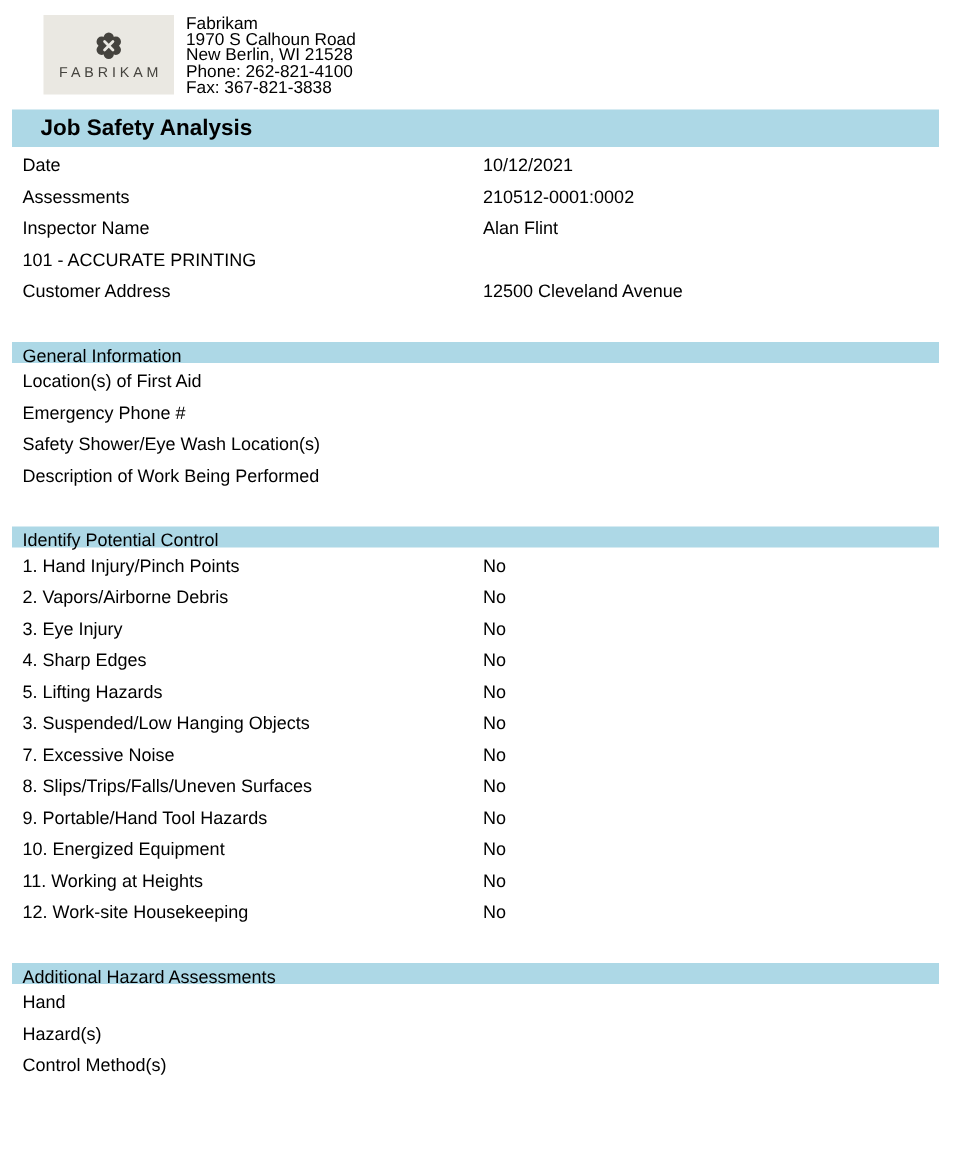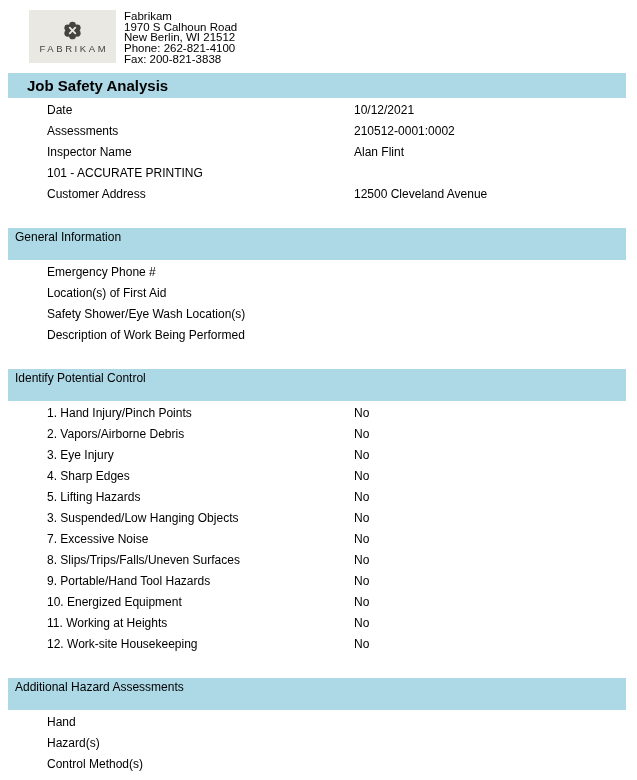--- a/index.html
+++ b/index.html
@@ -25,26 +25,26 @@
   .logo-icon{display:block;line-height:0;}
   .logo-text{font-size:9.5px;letter-spacing:2.6px;color:var(--logo-fg);text-indent:2.6px;}
   .company-info{margin-left:8px;padding-top:1px;font-size:11.5px;line-height:10.7px;}
 
   
   .title-bar{
     margin:10px 11px 0 8px;height:25px;background:var(--section-bg);
     font-weight:bold;font-size:15px;line-height:25px;padding-left:19px;box-sizing:border-box;
   }
   .section-bar{
-    margin:23px 11px 0 8px;height:32px;background:var(--section-bg);
+    margin:23px 11px 0 8px;height:14px;background:var(--section-bg);
     font-size:12px;line-height:18px;padding-left:7px;box-sizing:border-box;
   }
 
   
-  .rows{margin-top:2px;padding-left:32px;}
+  .rows{margin-top:2px;}
   .row{display:flex;height:21px;line-height:21px;font-size:12px;padding-left:15px;}
   .row .label{width:307px;flex:none;}
   .row .value{flex:1;}
 </style>
 </head>
 <body>
 
 <div class="page">
 
   <div class="letterhead">
@@ -64,23 +64,23 @@
             <line x1="8.8" y1="8.8" x2="15.2" y2="15.2"></line>
             <line x1="15.2" y1="8.8" x2="8.8" y2="15.2"></line>
           </g>
         </svg>
       </span>
       <span class="logo-text">FABRIKAM</span>
     </div>
     <div class="company-info">
       <div>Fabrikam</div>
       <div>1970 S Calhoun Road</div>
-      <div>New Berlin, WI 21512</div>
+      <div>New Berlin, WI 21528</div>
       <div>Phone: 262-821-4100</div>
-      <div>Fax: 200-821-3838</div>
+      <div>Fax: 367-821-3838</div>
     </div>
   </div>
 
   <div class="title-bar">
     <span>Job Safety Analysis</span>
   </div>
 
   <div class="rows">
     <div class="row">
       <span class="label">Date</span>
@@ -101,25 +101,25 @@
       <span class="label">Customer Address</span>
       <span class="value">12500 Cleveland Avenue</span>
     </div>
   </div>
 
   <div class="section-bar">
     <span>General Information</span>
   </div>
   <div class="rows">
     <div class="row">
+      <span class="label">Location(s) of First Aid</span>
+      <span class="value"></span>
+    </div>
+    <div class="row">
       <span class="label">Emergency Phone #</span>
-      <span class="value"></span>
-    </div>
-    <div class="row">
-      <span class="label">Location(s) of First Aid</span>
       <span class="value"></span>
     </div>
     <div class="row">
       <span class="label">Safety Shower/Eye Wash Location(s)</span>
       <span class="value"></span>
     </div>
     <div class="row">
       <span class="label">Description of Work Being Performed</span>
       <span class="value"></span>
     </div>

